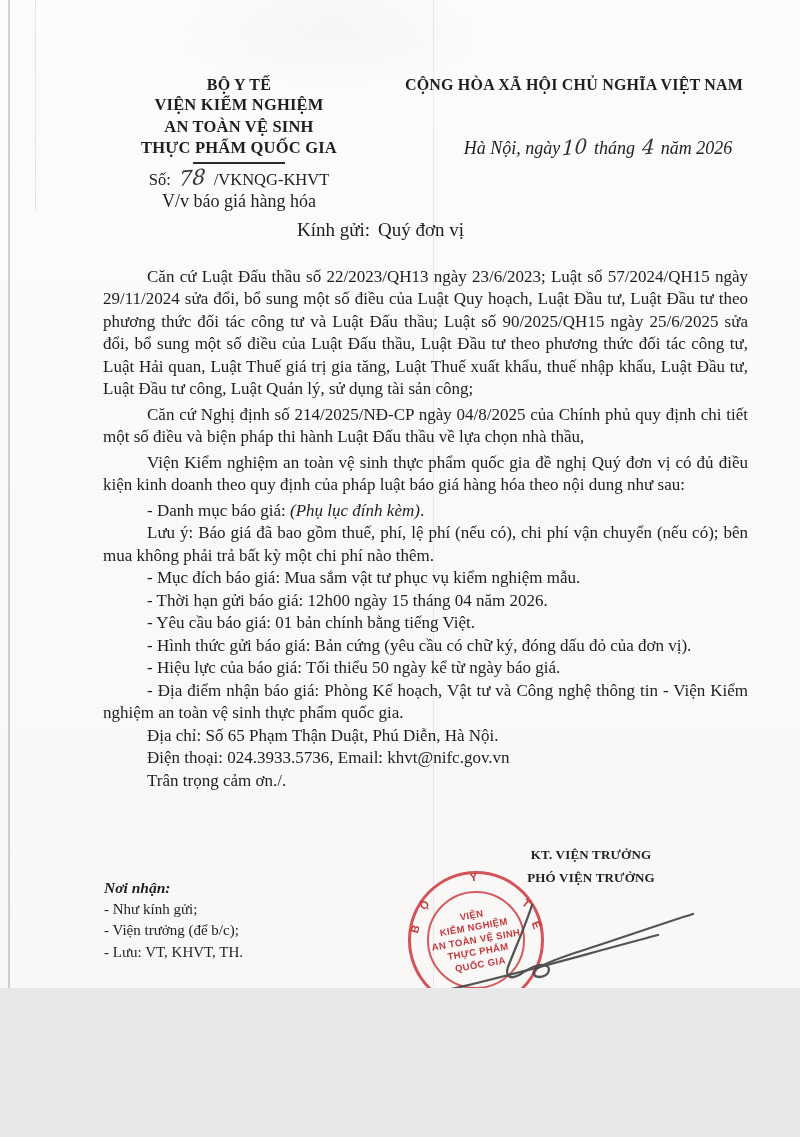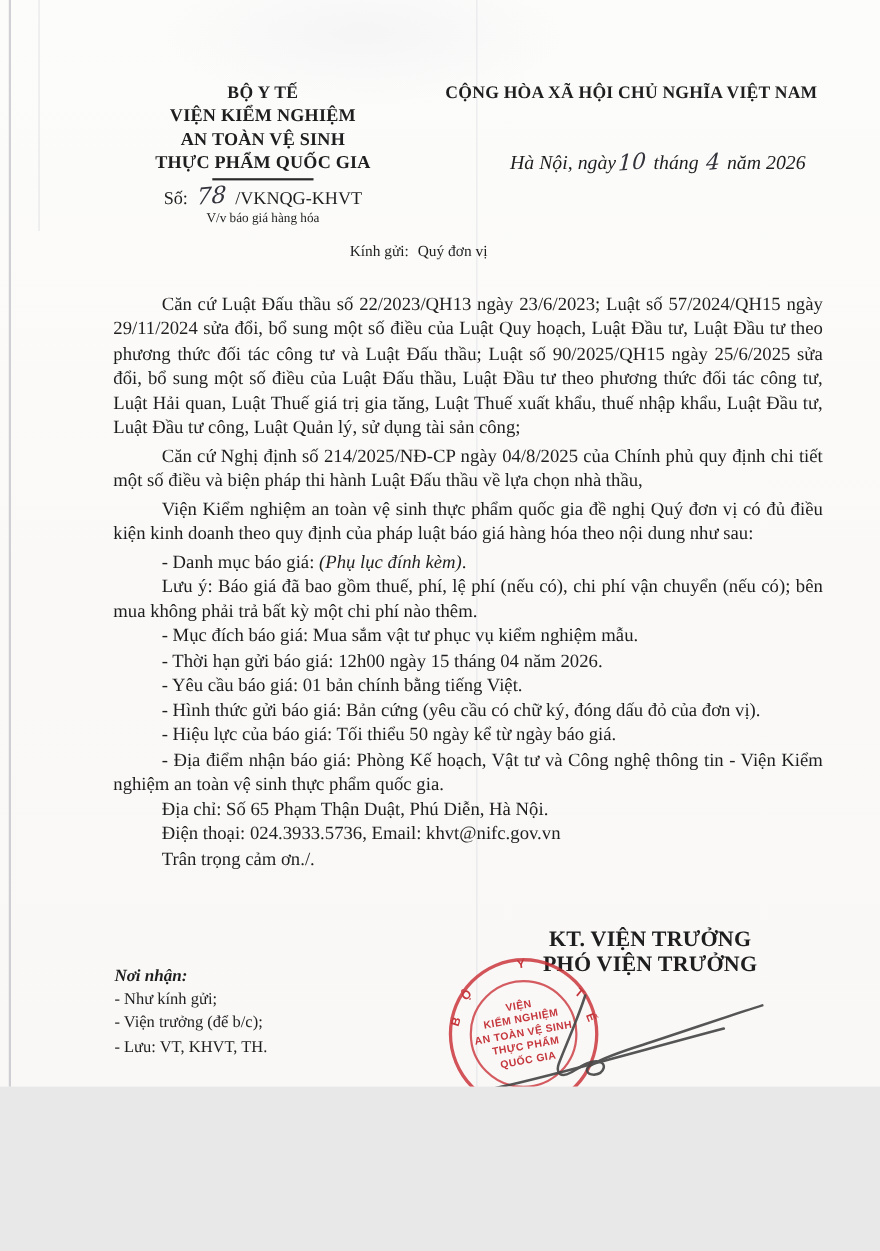--- a/index.html
+++ b/index.html
@@ -21,45 +21,45 @@
   .hdr-left{position:absolute;left:88px;top:76px;width:302px;text-align:center;}
   .ministry{font-weight:bold;font-size:16px;letter-spacing:.3px;}
   .org{font-weight:bold;font-size:16.5px;line-height:21.5px;letter-spacing:.2px;}
   .org-underline{width:92px;height:0;border-bottom:2px solid #2a2a2a;margin:3px auto 6px;}
   .doc-number{font-size:16.5px;margin-top:0;}
   .handwritten{
     display:inline-block;font-family:"DejaVu Serif",serif;font-style:italic;
     font-size:21px;color:#33333c;transform:rotate(-5deg) skewX(-8deg);
     margin:0 4px;line-height:10px;
   }
-  .doc-subject{font-size:12px;margin-top:1px;}
+  .doc-subject{font-size:18px;margin-top:1px;}
 
   .hdr-right{position:absolute;left:388px;top:76px;width:372px;text-align:center;}
   .national-title{font-weight:bold;font-size:16px;letter-spacing:.2px;}
   .motto-wrap{margin-top:3px;}
   .motto{display:inline-block;font-weight:bold;font-size:17px;
          border-bottom:2px solid #222;padding-bottom:2px;letter-spacing:.3px;}
   .date-line{margin-top:44px;font-style:italic;font-size:18px;text-align:center;
              padding-left:48px;white-space:nowrap;}
   .date-line .handwritten{font-size:20px;margin:0 2px;}
 
   
   .body-block{position:absolute;left:103px;top:219px;width:645px;
               font-size:17px;line-height:22.5px;}
-  .salutation{text-align:center;font-size:14px;margin:0 90px 24px 0;}
+  .salutation{text-align:center;font-size:19px;margin:0 90px 24px 0;}
   .salutation .sal-label{margin-right:8px;}
   p.para{margin:0;text-align:justify;text-indent:44px;}
   p.para.gap{margin-top:3px;}
   .italic{font-style:italic;}
 
   
   .recipients{position:absolute;left:104px;top:845px;font-size:15px;line-height:21.5px;margin-top:32px;}
   .recipients-label{font-weight:bold;font-style:italic;font-size:15.5px;}
   .sign-area{position:absolute;left:392px;top:843px;width:370px;height:260px;}
-  .sign-title{text-align:center;font-weight:bold;font-size:20px;line-height:23px;letter-spacing:.2px;margin-left:28px;}
+  .sign-title{text-align:center;font-weight:bold;font-size:13px;line-height:23px;letter-spacing:.2px;margin-left:28px;}
   .sign-name{position:absolute;top:163px;left:0;width:100%;text-align:right;
              font-weight:bold;font-size:18px;margin-left:28px;}
 
   
   .stamp{position:absolute;left:16px;top:28px;width:136px;height:138px;}
   .stamp-outer{position:absolute;left:0;top:0;right:0;bottom:0;
                border:3px solid rgba(201,48,54,.82);border-radius:50%;}
   .stamp-inner{position:absolute;left:19px;top:20px;width:94px;height:94px;
                border:2px solid rgba(201,48,54,.78);border-radius:50%;}
   .stamp-text{position:absolute;left:8px;top:22px;width:120px;height:94px;

